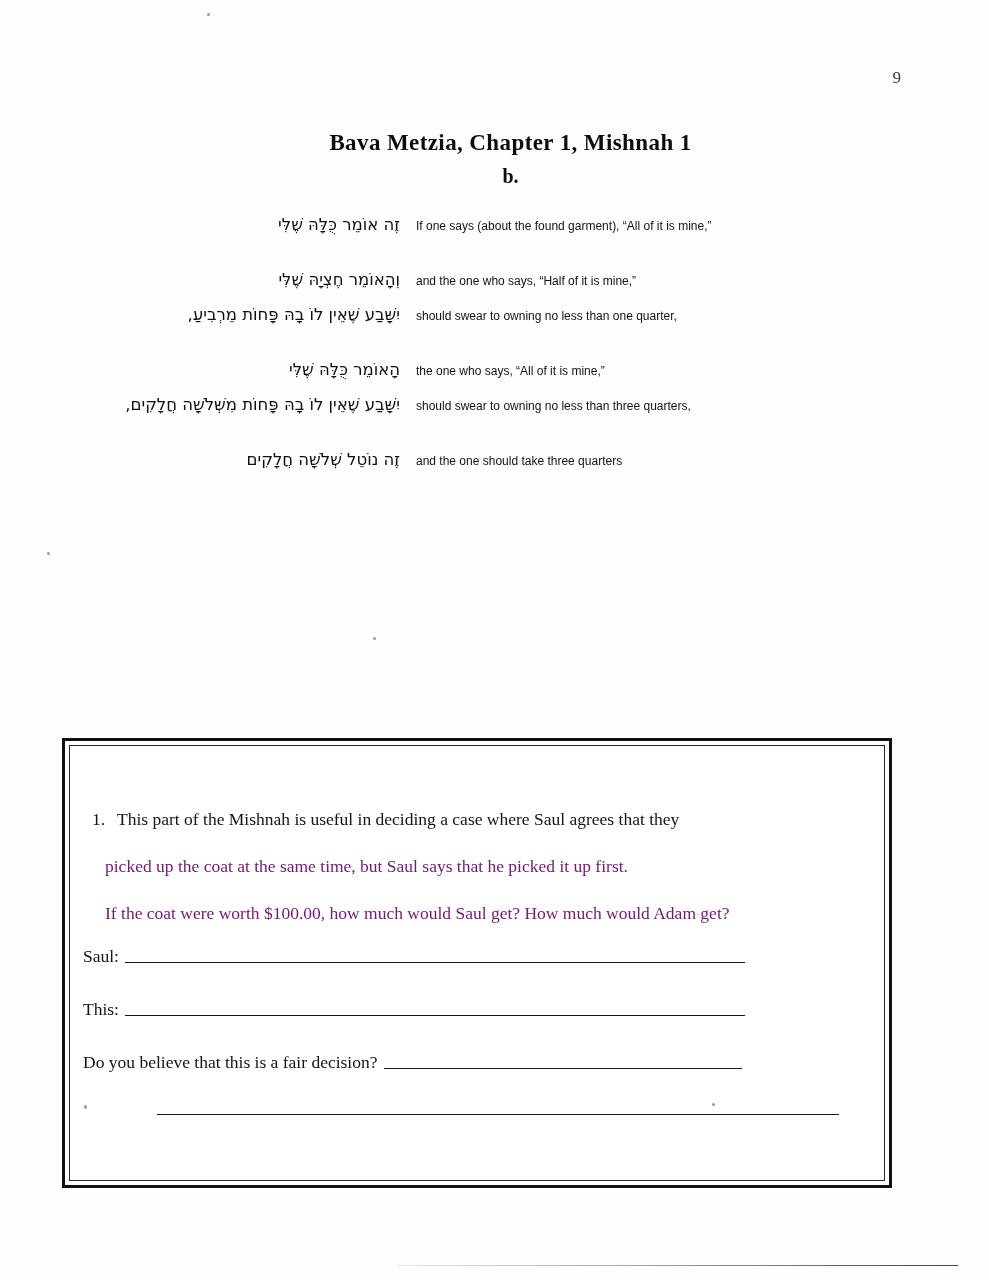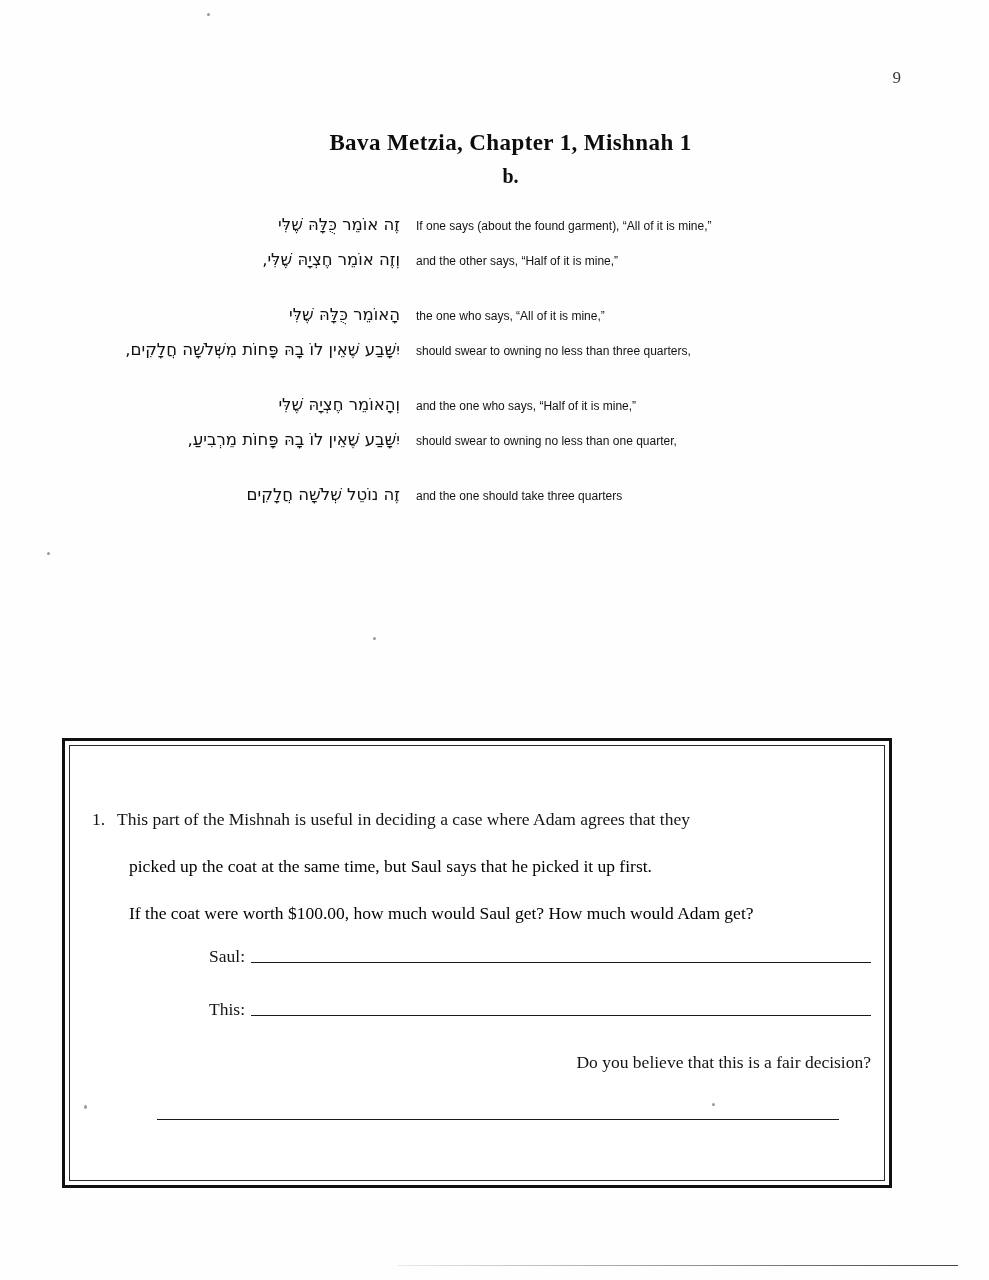--- a/index.html
+++ b/index.html
@@ -127,35 +127,33 @@
     text-align: right;
     padding-right: 12px;
     box-sizing: border-box;
   }
   .q-text {
     flex: 1;
   }
   .q-cont {
     font-family: "Liberation Serif", serif;
     font-size: 17.5px;
-    color: #000000;
-    margin-left: 46px;
+    color: #701a75;
+    margin-left: 22px;
     margin-bottom: 26px;
   }
   .q-cont.tight {
     margin-bottom: 22px;
   }
 
   
   .answer-row {
     display: flex;
     align-items: flex-end;
-    margin-left: 72px;
     margin-bottom: 32px;
-    justify-content: flex-end;
   }
   .answer-label {
     font-family: "Liberation Serif", serif;
     font-size: 17.5px;
     color: #141414;
     flex: none;
     white-space: nowrap;
   }
   .answer-rule {
     flex: 1;
@@ -163,21 +161,20 @@
     height: 1px;
     margin-bottom: 4px;
     margin-left: 6px;
     max-width: 620px;
   }
   .answer-row.fair .answer-rule {
     max-width: 358px;
   }
   .answer-row.fair {
     margin-bottom: 40px;
-    flex-direction: column;
   }
   .trailing-rule {
     margin-left: 74px;
     width: 682px;
     border-bottom: 1.6px solid #1a1a1a;
     height: 1px;
   }
 
   
   .scan-line {
@@ -206,65 +203,61 @@
     <div class="doc-subtitle">b.</div>
   </div>
 
   <div class="mishnah">
 
     <div class="stanza">
       <div class="verse-row">
         <div class="hebrew-cell">זֶה אוֹמֵר כֻּלָּהּ שֶׁלִּי</div>
         <div class="english-cell">If one says (about the found garment), “All of it is mine,”</div>
       </div>
-      <div class="verse-row">
-        <div class="hebrew-cell">וְזֶה אוֹמֵר חֶצְיָהּ שֶׁלִּי,</div>
-        <div class="english-cell">and the other says, “Half of it is mine,”</div>
+    </div>
+
+    <div class="stanza">
+      <div class="verse-row">
+        <div class="hebrew-cell">וְהָאוֹמֵר חֶצְיָהּ שֶׁלִּי</div>
+        <div class="english-cell">and the one who says, “Half of it is mine,”</div>
+      </div>
+      <div class="verse-row">
+        <div class="hebrew-cell">יִשָּׁבַע שֶׁאֵין לוֹ בָהּ פָּחוֹת מֵרְבִיעַ,</div>
+        <div class="english-cell">should swear to owning no less than one quarter,</div>
       </div>
     </div>
 
     <div class="stanza">
       <div class="verse-row">
         <div class="hebrew-cell">הָאוֹמֵר כֻּלָּהּ שֶׁלִּי</div>
         <div class="english-cell">the one who says, “All of it is mine,”</div>
       </div>
       <div class="verse-row">
         <div class="hebrew-cell">יִשָּׁבַע שֶׁאֵין לוֹ בָהּ פָּחוֹת מִשְּׁלֹשָׁה חֲלָקִים,</div>
         <div class="english-cell">should swear to owning no less than three quarters,</div>
       </div>
     </div>
 
     <div class="stanza">
       <div class="verse-row">
-        <div class="hebrew-cell">וְהָאוֹמֵר חֶצְיָהּ שֶׁלִּי</div>
-        <div class="english-cell">and the one who says, “Half of it is mine,”</div>
-      </div>
-      <div class="verse-row">
-        <div class="hebrew-cell">יִשָּׁבַע שֶׁאֵין לוֹ בָהּ פָּחוֹת מֵרְבִיעַ,</div>
-        <div class="english-cell">should swear to owning no less than one quarter,</div>
-      </div>
-    </div>
-
-    <div class="stanza">
-      <div class="verse-row">
         <div class="hebrew-cell">זֶה נוֹטֵל שְׁלֹשָׁה חֲלָקִים</div>
         <div class="english-cell">and the one should take three quarters</div>
       </div>
     </div>
 
   </div>
 
   <div class="exercise-box">
     <div class="exercise-inner"></div>
 
     <div class="exercise-content">
 
       <div class="q-line">
         <div class="q-number">1.</div>
-        <div class="q-text">This part of the Mishnah is useful in deciding a case where Adam agrees that they</div>
+        <div class="q-text">This part of the Mishnah is useful in deciding a case where Saul agrees that they</div>
       </div>
 
       <div class="q-cont">picked up the coat at the same time, but Saul says that he picked it up first.</div>
 
       <div class="q-cont tight">If the coat were worth $100.00, how much would Saul get? How much would Adam get?</div>
 
       <div class="answer-row">
         <span class="answer-label">Saul:</span>
         <span class="answer-rule"></span>
       </div>

